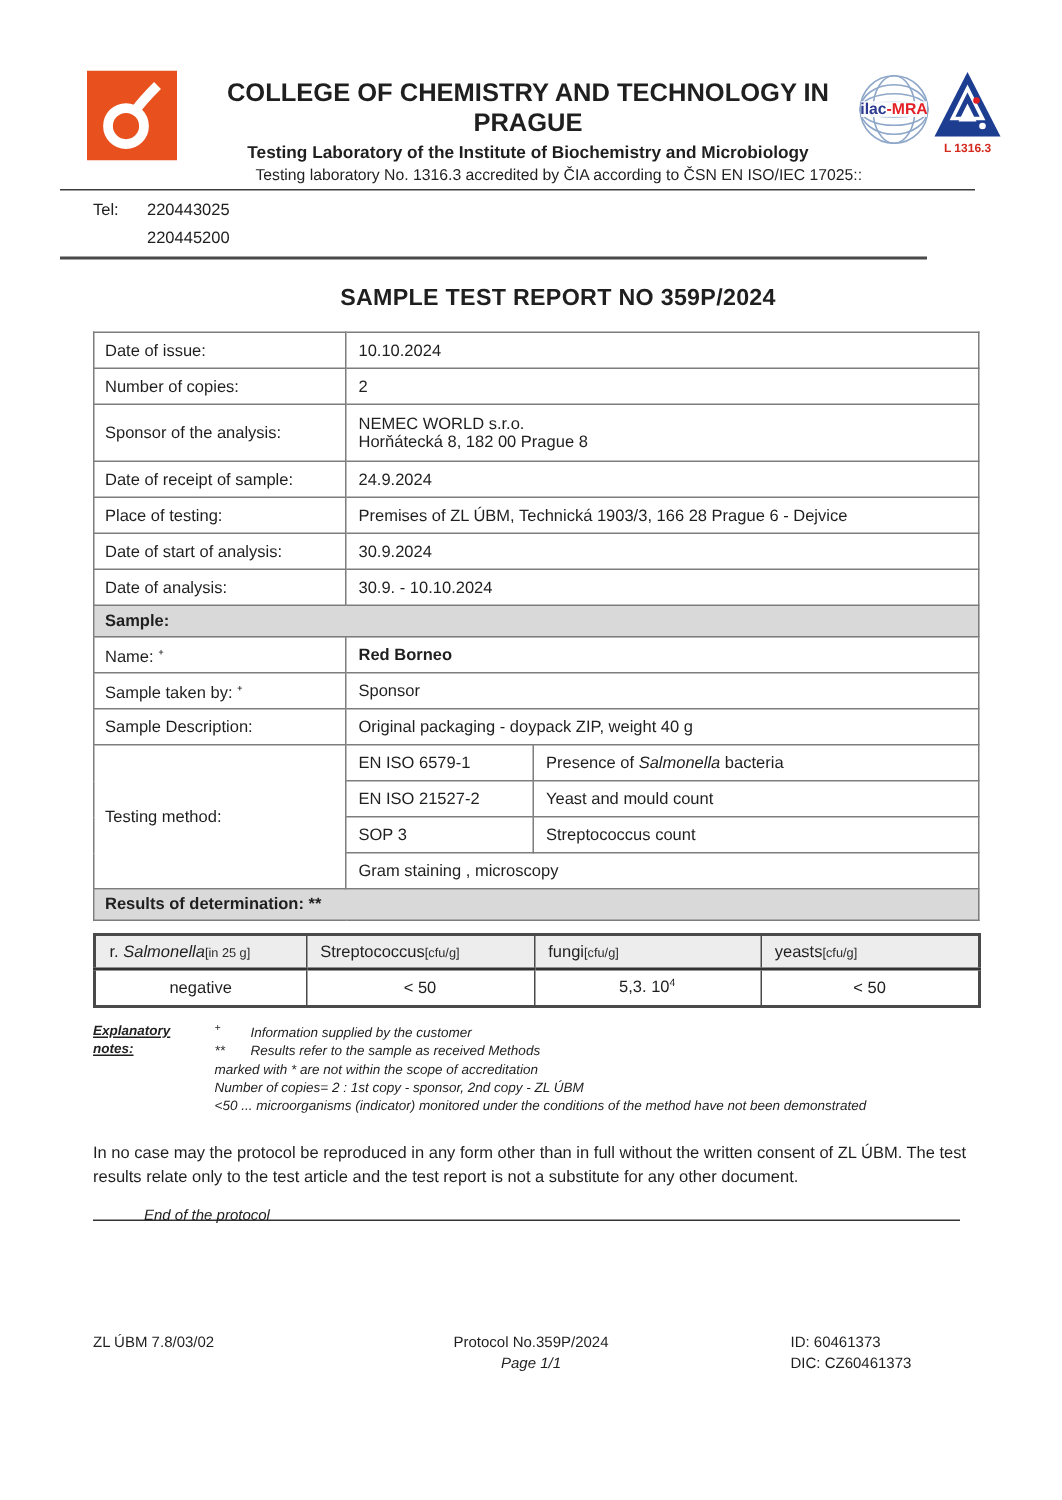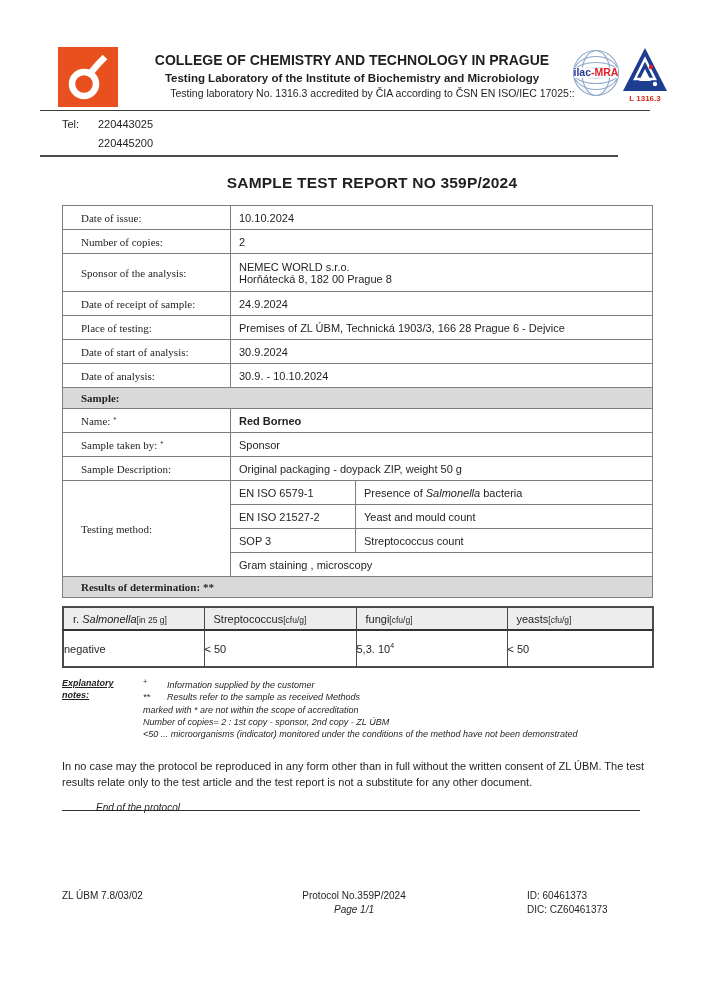--- a/index.html
+++ b/index.html
@@ -7,55 +7,55 @@
   .page {
     position:relative; width:708px; height:1000px; margin:0 auto;
     background:#fff; color:#1f1f1f;
     font-family:"Liberation Sans", sans-serif;
     overflow:hidden;
   }
   
   .header { display:flex; align-items:flex-start; padding:47px 40px 0 58px; }
   .org-logo { width:60px; height:60px; flex:0 0 auto; }
   .org-text { flex:1; text-align:center; padding-top:5px; }
-  .org-line1 { font-size:14px; font-weight:bold; }
+  .org-line1 { font-size:17px; font-weight:bold; }
   .org-line2 { font-size:11.5px; font-weight:bold; margin-top:4px; }
   .org-line3 { font-size:10.5px; margin-top:3px;padding-left:41px; }
   .right-logos { display:flex; align-items:flex-start; flex:0 0 auto; margin-left:-14px; }
   .ilac { margin-top:2px; }
   .cia { display:flex; flex-direction:column; align-items:center; margin-left:2px; }
   .cia-num { color:#d42b1e; font-weight:bold; font-size:8px; margin-top:1px; }
   .rule1 { margin:3px 58px 0 40px; border-top:1.5px solid #3c3c3c; }
   
   .contact { display:flex; margin:4px 57px 0 62px; font-size:11px; }
   .addr { flex:1; }
   .addr div { padding:3px 0 4px 0; }
   .tels { width:241px; display:grid; grid-template-columns:36px auto; column-gap:0; }
   .tels div { padding:3px 0 4px 0; }
   .rule2 { margin:2px 90px 0 40px; border-top:2px solid #4a4a4a; }
   
   .title { margin-top:17px; text-align:center; font-size:15.5px; font-weight:bold; letter-spacing:0.2px;padding-left:36px; }
   
   table { border-collapse:collapse; table-layout:fixed; }
   .info-table { margin:13px 0 0 62px; width:590px; font-size:11px; }
   .info-table td { border:1px solid #7d7d7d; padding:2px 8px; vertical-align:middle; }
-  .info-table td.lbl { padding-left:18px;font-family:Liberation Serif, serif; }
+  .info-table td.lbl { padding-left:7px; }
   .r24 td { height:24px; }
   .r38 td { height:38px; }
   .r21 td { height:21px; }
   .sect { background:#d9d9d9; font-weight:bold; }
   .bold { font-weight:bold; }
   .it { font-style:italic; }
   
   .res-table { margin:8px 0 0 62px; width:590px; font-size:11px; border:2px solid #4a4a4a; }
   .res-table td { border:1.5px solid #4a4a4a; }
   .res-head td { background:#ededed; height:23px; border-bottom:2.5px solid #333; padding:0 9px; }
   .res-head .hd { display:flex; justify-content:flex-start; align-items:baseline; }
   .unit { font-size:8.5px; color:#2a2a2a; }
-  .res-vals td { height:37px; }
+  .res-vals td { height:25px; text-align:center; }
   sup { font-size:7px; }
   
   .notes { display:flex; margin:8px 0 0 62px; font-size:9px; font-style:italic; line-height:12.3px; }
   .notes-label { width:81px; flex:0 0 auto; font-weight:bold; text-decoration:underline; padding-top:1px; }
   .note-line .mk { display:inline-block; width:24px; }
   .cfu-lbl { display:inline-block; width:110px; }
   
   .legal { margin:19px 56px 0 62px; font-size:11px; line-height:1.45; }
   .approval { display:flex; margin:27px 56px 0 62px; font-size:11px; }
   .appr-label { flex:1; }
@@ -169,21 +169,21 @@
     <tr class="r24">
       <td class="lbl">Name: ⁺</td>
       <td colspan="2" class="bold">Red Borneo</td>
     </tr>
     <tr class="r24">
       <td class="lbl">Sample taken by: ⁺</td>
       <td colspan="2">Sponsor</td>
     </tr>
     <tr class="r24">
       <td class="lbl">Sample Description:</td>
-      <td colspan="2">Original packaging - doypack ZIP, weight 50 g</td>
+      <td colspan="2">Original packaging - doypack ZIP, weight 40 g</td>
     </tr>
     <tr class="r24">
       <td class="lbl" rowspan="4">Testing method:</td>
       <td>EN ISO 6579-1</td>
       <td><span>Presence of </span><span class="it">Salmonella</span><span> bacteria</span></td>
     </tr>
     <tr class="r24">
       <td>EN ISO 21527-2</td>
       <td>Yeast and mould count</td>
     </tr>

